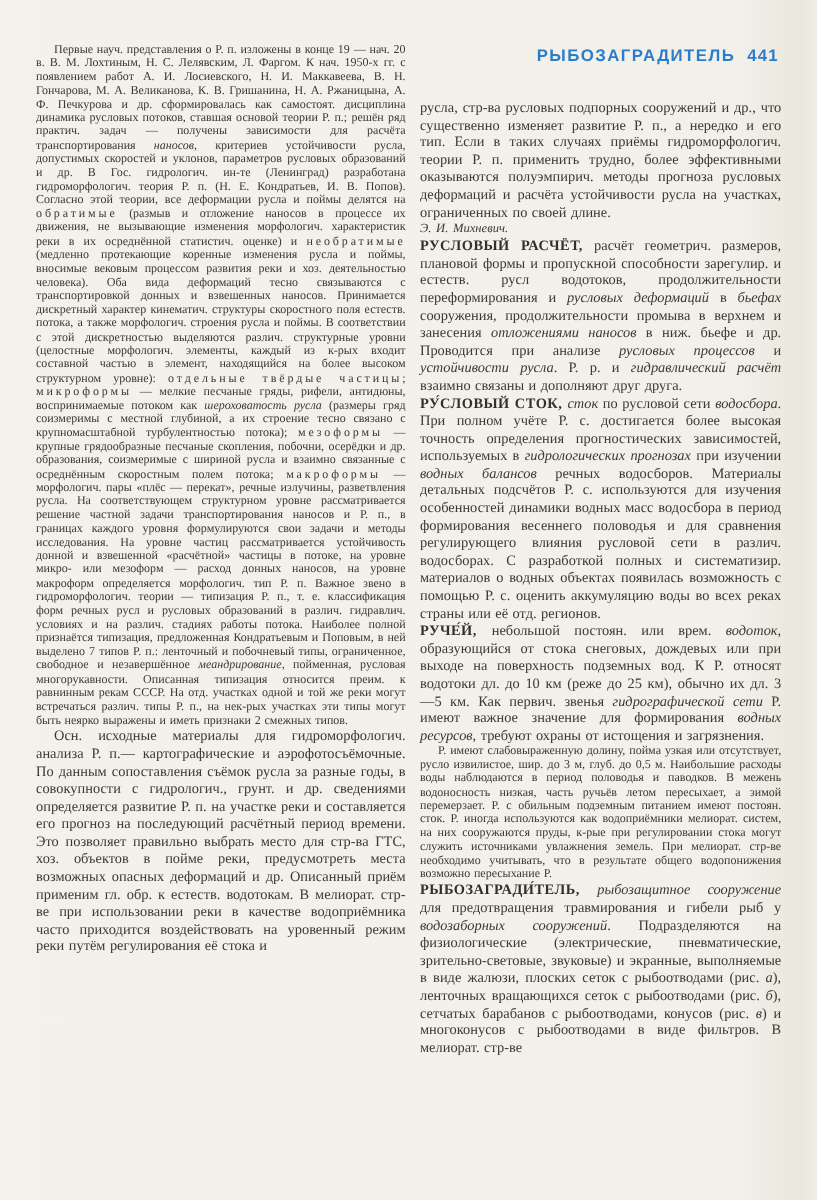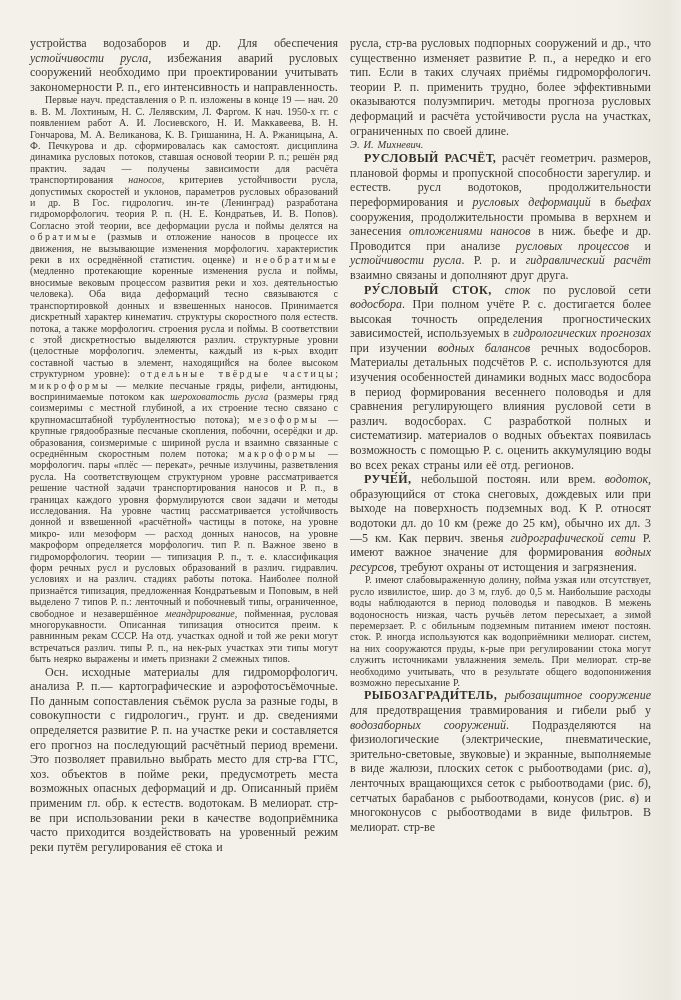--- a/index.html
+++ b/index.html
@@ -42,34 +42,36 @@
   .para.small { font-size: 10px; line-height: 11.4px; }
   .para.indent { text-indent: 15px; }
   .para.sig {
     text-align: left;
     font-style: italic;
     font-size: 10.5px;
     line-height: 13px;
     word-spacing: 0.12em;
   }
   .run-i { font-style: italic; }
-  .run-b { font-weight: bold; letter-spacing: 0.4px; color: #33302b; margin-left: 14px; }
+  .run-b { font-weight: bold; letter-spacing: 0.4px; color: #33302b; }
   .run-sp { letter-spacing: 0.24em; }
 </style>
 </head>
 <body>
 
 <div class="page">
   <div class="columns">
     <div class="col col-left">
-        <p class="para normal"><span>устройства водозаборов и др. Для обеспечения </span><span class="run-i">устойчивости русла</span><span>, избежания аварий русловых сооружений необходимо при проектировании учитывать закономерности Р. п., его интенсивность и направленность.</span></p>
         <p class="para small indent"><span>Первые науч. представления о Р. п. изложены в конце 19 — нач. 20 в. В. М. Лохтиным, Н. С. Лелявским, Л. Фаргом. К нач. 1950-х гг. с появлением работ А. И. Лосиевского, Н. И. Маккавеева, В. Н. Гончарова, М. А. Великанова, К. В. Гришанина, Н. А. Ржаницына, А. Ф. Печкурова и др. сформировалась как самостоят. дисциплина динамика русловых потоков, ставшая основой теории Р. п.; решён ряд практич. задач — получены зависимости для расчёта транспортирования </span><span class="run-i">наносов</span><span>, критериев устойчивости русла, допустимых скоростей и уклонов, параметров русловых образований и др. В Гос. гидрологич. ин-те (Ленинград) разработана гидроморфологич. теория Р. п. (Н. Е. Кондратьев, И. В. Попов). Согласно этой теории, все деформации русла и поймы делятся на </span><span class="run-sp">обратимые</span><span> (размыв и отложение наносов в процессе их движения, не вызывающие изменения морфологич. характеристик реки в их осреднённой статистич. оценке) и </span><span class="run-sp">необратимые</span><span> (медленно протекающие коренные изменения русла и поймы, вносимые вековым процессом развития реки и хоз. деятельностью человека). Оба вида деформаций тесно связываются с транспортировкой донных и взвешенных наносов. Принимается дискретный характер кинематич. структуры скоростного поля естеств. потока, а также морфологич. строения русла и поймы. В соответствии с этой дискретностью выделяются различ. структурные уровни (целостные морфологич. элементы, каждый из к-рых входит составной частью в элемент, находящийся на более высоком структурном уровне): </span><span class="run-sp">отдельные твёрдые частицы</span><span>; </span><span class="run-sp">микроформы</span><span> — мелкие песчаные гряды, рифели, антидюны, воспринимаемые потоком как </span><span class="run-i">шероховатость русла</span><span> (размеры гряд соизмеримы с местной глубиной, а их строение тесно связано с крупномасштабной турбулентностью потока); </span><span class="run-sp">мезоформы</span><span> — крупные грядообразные песчаные скопления, побочни, осерёдки и др. образования, соизмеримые с шириной русла и взаимно связанные с осреднённым скоростным полем потока; </span><span class="run-sp">макроформы</span><span> — морфологич. пары «плёс — перекат», речные излучины, разветвления русла. На соответствующем структурном уровне рассматривается решение частной задачи транспортирования наносов и Р. п., в границах каждого уровня формулируются свои задачи и методы исследования. На уровне частиц рассматривается устойчивость донной и взвешенной «расчётной» частицы в потоке, на уровне микро- или мезоформ — расход донных наносов, на уровне макроформ определяется морфологич. тип Р. п. Важное звено в гидроморфологич. теории — типизация Р. п., т. е. классификация форм речных русл и русловых образований в различ. гидравлич. условиях и на различ. стадиях работы потока. Наиболее полной признаётся типизация, предложенная Кондратьевым и Поповым, в ней выделено 7 типов Р. п.: ленточный и побочневый типы, ограниченное, свободное и незавершённое </span><span class="run-i">меандрирование</span><span>, пойменная, русловая многорукавности. Описанная типизация относится преим. к равнинным рекам СССР. На отд. участках одной и той же реки могут встречаться различ. типы Р. п., на нек-рых участках эти типы могут быть неярко выражены и иметь признаки 2 смежных типов.</span></p>
         <p class="para normal indent"><span>Осн. исходные материалы для гидроморфологич. анализа Р. п.— картографические и аэрофотосъёмочные. По данным сопоставления съёмок русла за разные годы, в совокупности с гидрологич., грунт. и др. сведениями определяется развитие Р. п. на участке реки и составляется его прогноз на последующий расчётный период времени. Это позволяет правильно выбрать место для стр-ва ГТС, хоз. объектов в пойме реки, предусмотреть места возможных опасных деформаций и др. Описанный приём применим гл. обр. к естеств. водотокам. В мелиорат. стр-ве при использовании реки в качестве водоприёмника часто приходится воздействовать на уровенный режим реки путём регулирования её стока и</span></p>
       </div>
     <div class="col col-right">
+      <div class="running-head" style="color: rgb(43, 125, 202);">
+        <span>РЫБОЗАГРАДИТЕЛЬ</span><span class="pageno">441</span>
+      </div>
       <div>
           <p class="para normal"><span>русла, стр-ва русловых подпорных сооружений и др., что существенно изменяет развитие Р. п., а нередко и его тип. Если в таких случаях приёмы гидроморфологич. теории Р. п. применить трудно, более эффективными оказываются полуэмпирич. методы прогноза русловых деформаций и расчёта устойчивости русла на участках, ограниченных по своей длине.</span></p>
           <p class="para sig"><span class="run-i">Э. И. Михневич.</span></p>
           <p class="para normal"><span class="run-b">РУСЛОВЫЙ РАСЧЁТ, </span><span>расчёт геометрич. размеров, плановой формы и пропускной способности зарегулир. и естеств. русл водотоков, продолжительности переформирования и </span><span class="run-i">русловых деформаций</span><span> в </span><span class="run-i">бьефах</span><span> сооружения, продолжительности промыва в верхнем и занесения </span><span class="run-i">отложениями наносов</span><span> в ниж. бьефе и др. Проводится при анализе </span><span class="run-i">русловых процессов</span><span> и </span><span class="run-i">устойчивости русла</span><span>. Р. р. и </span><span class="run-i">гидравлический расчёт</span><span> взаимно связаны и дополняют друг друга.</span></p>
           <p class="para normal"><span class="run-b">РУ́СЛОВЫЙ СТОК, </span><span class="run-i">сток</span><span> по русловой сети </span><span class="run-i">водосбора</span><span>. При полном учёте Р. с. достигается более высокая точность определения прогностических зависимостей, используемых в </span><span class="run-i">гидрологических прогнозах</span><span> при изучении </span><span class="run-i">водных балансов</span><span> речных водосборов. Материалы детальных подсчётов Р. с. используются для изучения особенностей динамики водных масс водосбора в период формирования весеннего половодья и для сравнения регулирующего влияния русловой сети в различ. водосборах. С разработкой полных и систематизир. материалов о водных объектах появилась возможность с помощью Р. с. оценить аккумуляцию воды во всех реках страны или её отд. регионов.</span></p>
           <p class="para normal"><span class="run-b">РУЧЕ́Й, </span><span>небольшой постоян. или врем. </span><span class="run-i">водоток</span><span>, образующийся от стока снеговых, дождевых или при выходе на поверхность подземных вод. К Р. относят водотоки дл. до 10 км (реже до 25 км), обычно их дл. 3—5 км. Как первич. звенья </span><span class="run-i">гидрографической сети</span><span> Р. имеют важное значение для формирования </span><span class="run-i">водных ресурсов</span><span>, требуют охраны от истощения и загрязнения.</span></p>
           <p class="para small indent"><span>Р. имеют слабовыраженную долину, пойма узкая или отсутствует, русло извилистое, шир. до 3 м, глуб. до 0,5 м. Наибольшие расходы воды наблюдаются в период половодья и паводков. В межень водоносность низкая, часть ручьёв летом пересыхает, а зимой перемерзает. Р. с обильным подземным питанием имеют постоян. сток. Р. иногда используются как водоприёмники мелиорат. систем, на них сооружаются пруды, к-рые при регулировании стока могут служить источниками увлажнения земель. При мелиорат. стр-ве необходимо учитывать, что в результате общего водопонижения возможно пересыхание Р.</span></p>
           <p class="para normal"><span class="run-b">РЫБОЗАГРАДИ́ТЕЛЬ, </span><span class="run-i">рыбозащитное сооружение</span><span> для предотвращения травмирования и гибели рыб у </span><span class="run-i">водозаборных сооружений</span><span>. Подразделяются на физиологические (электрические, пневматические, зрительно-световые, звуковые) и экранные, выполняемые в виде жалюзи, плоских сеток с рыбоотводами (рис. </span><span class="run-i">а</span><span>), ленточных вращающихся сеток с рыбоотводами (рис. </span><span class="run-i">б</span><span>), сетчатых барабанов с рыбоотводами, конусов (рис. </span><span class="run-i">в</span><span>) и многоконусов с рыбоотводами в виде фильтров. В мелиорат. стр-ве</span></p>
         </div>
     </div>

